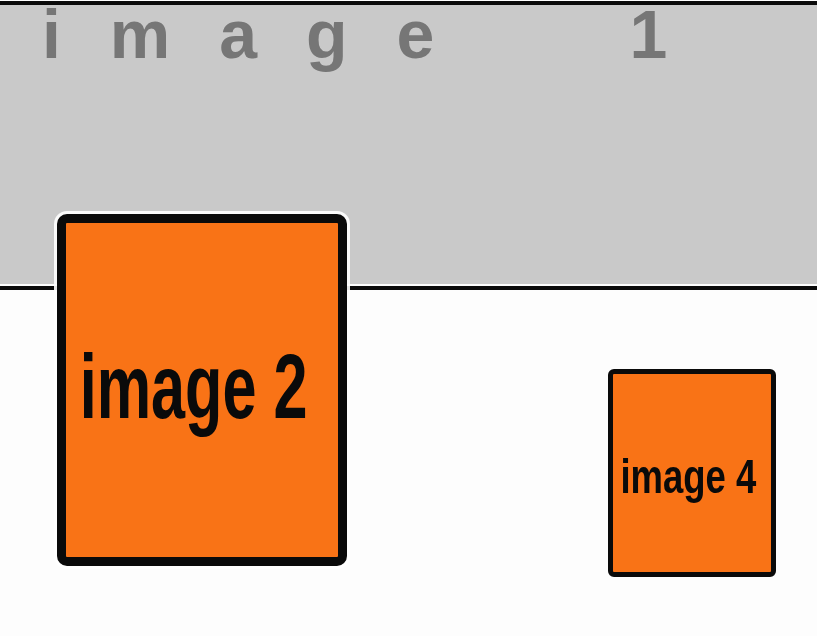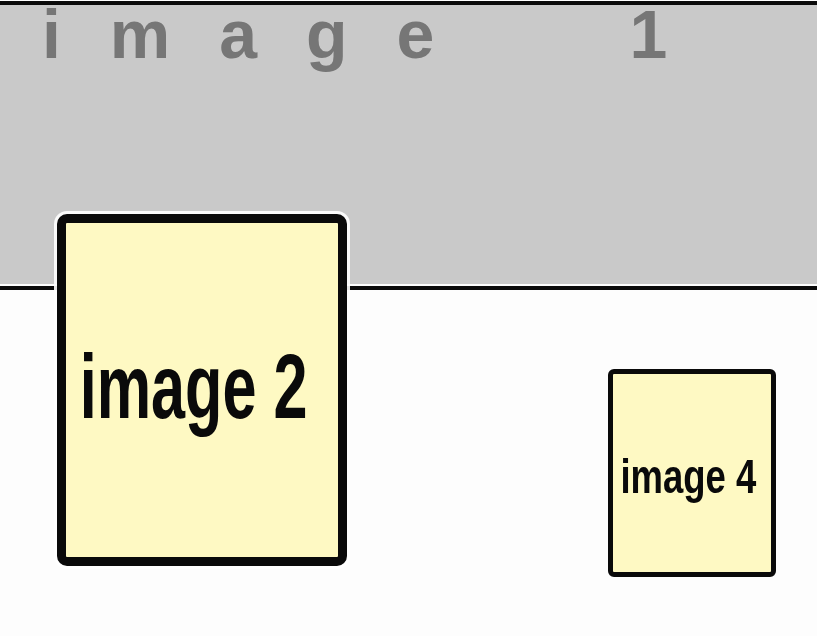--- a/index.html
+++ b/index.html
@@ -48,21 +48,21 @@
   .banner-rule {
     position: absolute;
     left: 0; top: 286px;
     width: 817px; height: 4px;
     background: #0a0a0a;
   }
 
   
   .ph {
     position: absolute;
-    background: #fef9c3;
+    background: #f97316;
     border-style: solid;
     border-color: #0a0a0a;
     display: flex;
     align-items: center;
     justify-content: center;
     box-sizing: border-box;
   }
   .ph-label {
     position: relative;
     display: block;

